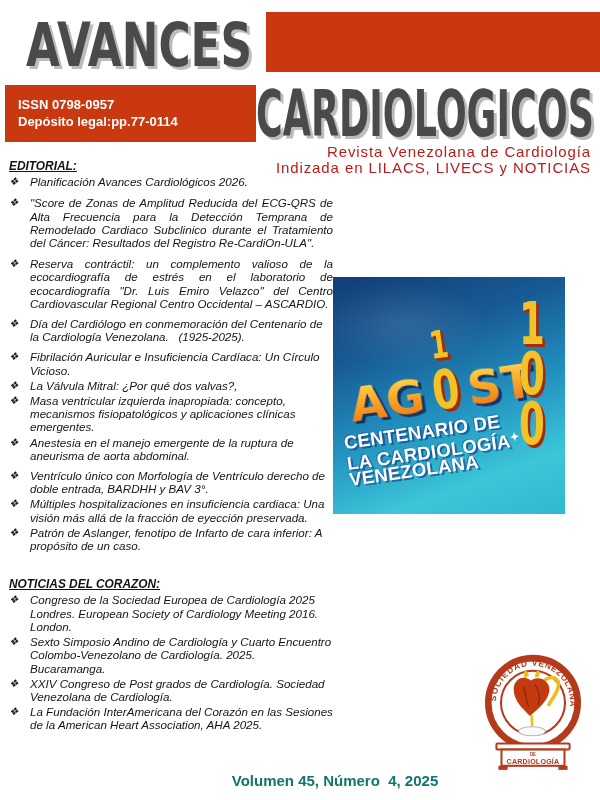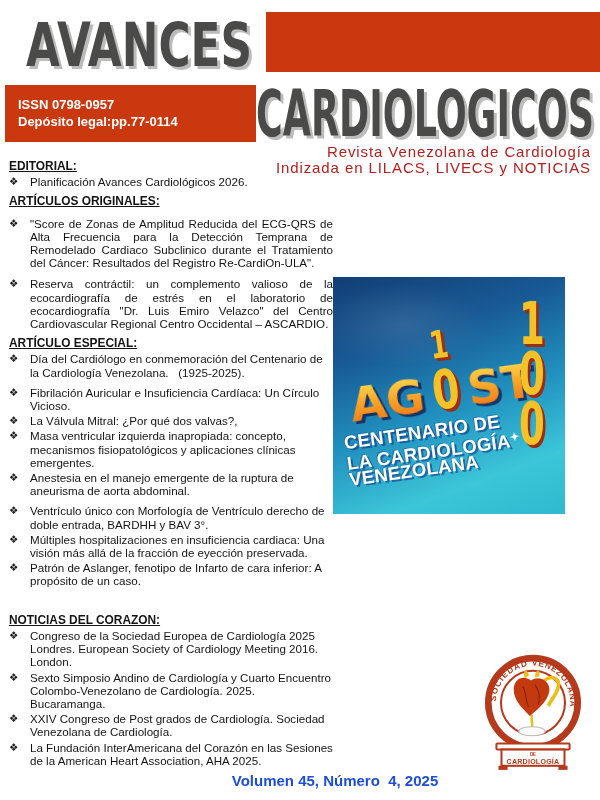--- a/index.html
+++ b/index.html
@@ -14,21 +14,21 @@
   .title-svg{position:absolute;}
   .t1{left:26px;top:12px;}
   .t2{left:256px;top:76px;}
   text.word{font-family:"DejaVu Sans",sans-serif;font-weight:bold;fill:#4a4a48;}
   text.wshadow{fill:#bcbcbc;}
   .tagline{position:absolute;left:0;top:144px;width:591px;text-align:right;
         color:#b91c1c;font-size:15px;letter-spacing:0.9px;line-height:15.5px;}
 
   
   .toc{position:absolute;left:9px;top:160px;width:324px;font-size:11.6px;line-height:13.2px;}
-  .sec{margin-top:7px;}
+  .sec{margin-top:7px;font-style:italic;}
   .sec:first-child{margin-top:0;}
   .sec-noticias{margin-top:26px;}
   .heading{font-weight:bold;text-decoration:underline;font-size:11.9px;}
   .item{display:flex;margin-top:2px;}
   .sec-originales .item{margin-top:8px;}
   .bullet{flex:0 0 21px;font-size:10.5px;color:#1a1a1a;}
   .txt{flex:1;}
   .justify .txt{text-align:justify;}
 
   
@@ -55,21 +55,21 @@
         text-shadow:2px 2px 0 rgba(21,53,128,0.60),-1px -1px 0 rgba(21,53,128,0.35);
         white-space:nowrap;z-index:3;}
   .sparkle{font-size:11px;vertical-align:6px;text-shadow:none;}
 
   
   .logo{position:absolute;left:482px;top:652px;width:102px;height:126px;}
   .logo text{font-family:"Liberation Sans",sans-serif;font-weight:bold;fill:#b5391b;}
 
   
   .volume{position:absolute;left:70px;top:772px;width:530px;text-align:center;
-        font-weight:bold;font-size:15px;color:#1d4ed8;}
+        font-weight:bold;font-size:15px;color:#0f766e;}
 </style>
 </head>
 <body>
 
 <div class="page">
 
   <div class="top-red-box"></div>
 
   <svg class="title-svg t1" width="232" height="64" viewBox="0 0 232 64">
     <text class="word wshadow" x="3" y="56.5" font-size="60" textLength="226" lengthAdjust="spacingAndGlyphs">AVANCES</text>
@@ -95,33 +95,31 @@
 
     <div class="sec">
       <div class="heading">EDITORIAL:</div>
       <div class="item">
         <span class="bullet">❖</span>
         <span class="txt">Planificación Avances Cardiológicos 2026.</span>
       </div>
     </div>
 
     <div class="sec sec-originales">
-      <div class="heading">ARTÍCULOS ORIGINALES:</div>
       <div class="item justify">
         <span class="bullet">❖</span>
         <span class="txt">"Score de Zonas de Amplitud Reducida del ECG-QRS de Alta Frecuencia para la Detección Temprana de Remodelado Cardiaco Subclinico durante el Tratamiento del Cáncer: Resultados del Registro Re-CardiOn-ULA".</span>
       </div>
       <div class="item justify">
         <span class="bullet">❖</span>
         <span class="txt">Reserva contráctil: un complemento valioso de la ecocardiografía de estrés en el laboratorio de ecocardiografía "Dr. Luis Emiro Velazco" del Centro Cardiovascular Regional Centro Occidental – ASCARDIO.</span>
       </div>
     </div>
 
     <div class="sec">
-      <div class="heading">ARTÍCULO ESPECIAL:</div>
       <div class="item">
         <span class="bullet">❖</span>
         <span class="txt">Día del Cardiólogo en conmemoración del Centenario de la Cardiología Venezolana.&nbsp;&nbsp; (1925-2025).</span>
       </div>
     </div>
 
     <div class="sec">
       <div class="item">
         <span class="bullet">❖</span>
         <span class="txt">Fibrilación Auricular e Insuficiencia Cardíaca: Un Círculo Vicioso.</span>

